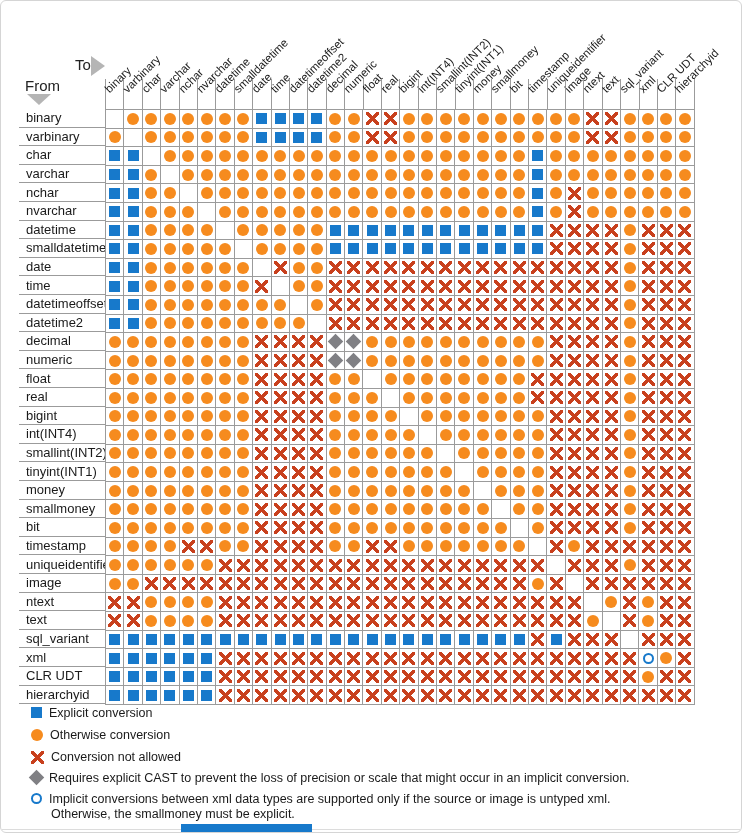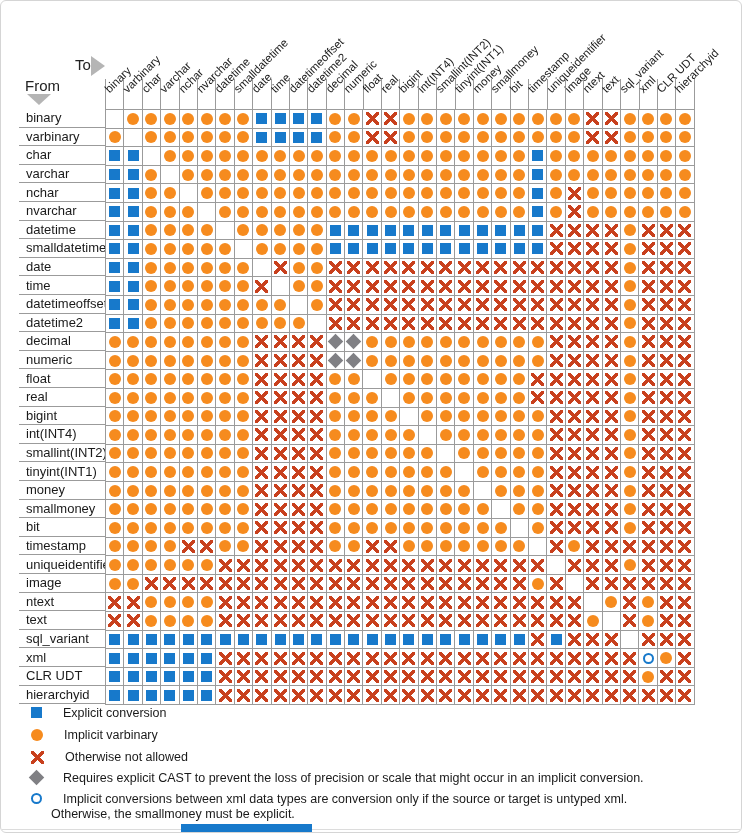--- a/index.html
+++ b/index.html
@@ -42,21 +42,21 @@
   .sym-E{width:11px;height:11px;background:var(--blue);}
   .sym-I{width:12px;height:12px;border-radius:50%;background:var(--orange);}
   .sym-X{width:13px;height:13px;
      background:
        linear-gradient(45deg,transparent 41%,var(--red) 41%,var(--red) 59%,transparent 59%),
        linear-gradient(135deg,transparent 41%,var(--red) 41%,var(--red) 59%,transparent 59%);}
   .sym-D{width:11px;height:11px;background:var(--gray);transform:rotate(45deg);}
   .sym-U{width:11px;height:11px;border-radius:50%;border:2px solid var(--blue);background:#fff;}
 
   
-  .legend-item{position:absolute;left:30px;display:flex;align-items:flex-start;gap:21px;
+  .legend-item{position:absolute;left:30px;display:flex;align-items:flex-start;gap:7px;
                font-size:12.5px;line-height:15px;}
   .legend-item .sym{flex:0 0 auto;margin-top:1px;}
   .legend-note2{position:absolute;left:50px;font-size:12.5px;}
 
   .bottom-divider{position:absolute;left:0;width:742px;top:828px;height:1px;background:#DCDCDC;}
   .bottom-blue-bar{position:absolute;left:180px;top:823px;width:131px;height:10px;background:var(--blue);}
 </style>
 </head>
 <body>
 
@@ -3188,32 +3188,32 @@
       </div>
     </div>
 
   <div id="legend">
     <div class="legend-item" style="top:705px">
       <span class="sym sym-E"></span>
       <span>Explicit conversion</span>
     </div>
     <div class="legend-item" style="top:727px">
       <span class="sym sym-I"></span>
-      <span>Implicit varbinary</span>
+      <span>Otherwise conversion</span>
     </div>
     <div class="legend-item" style="top:749px">
       <span class="sym sym-X"></span>
-      <span>Otherwise not allowed</span>
+      <span>Conversion not allowed</span>
     </div>
     <div class="legend-item" style="top:770px">
       <span class="sym sym-D"></span>
       <span>Requires explicit CAST to prevent the loss of precision or scale that might occur in an implicit conversion.</span>
     </div>
     <div class="legend-item" style="top:791px">
       <span class="sym sym-U"></span>
-      <span>Implicit conversions between xml data types are conversion only if the source or target is untyped xml.</span>
+      <span>Implicit conversions between xml data types are supported only if the source or image is untyped xml.</span>
     </div>
     <div class="legend-note2" style="top:806px">Otherwise, the smallmoney must be explicit.</div>
   </div>
 
   <div class="bottom-divider"></div>
   <div class="bottom-blue-bar"></div>
 </div>
 
 </body></html>

